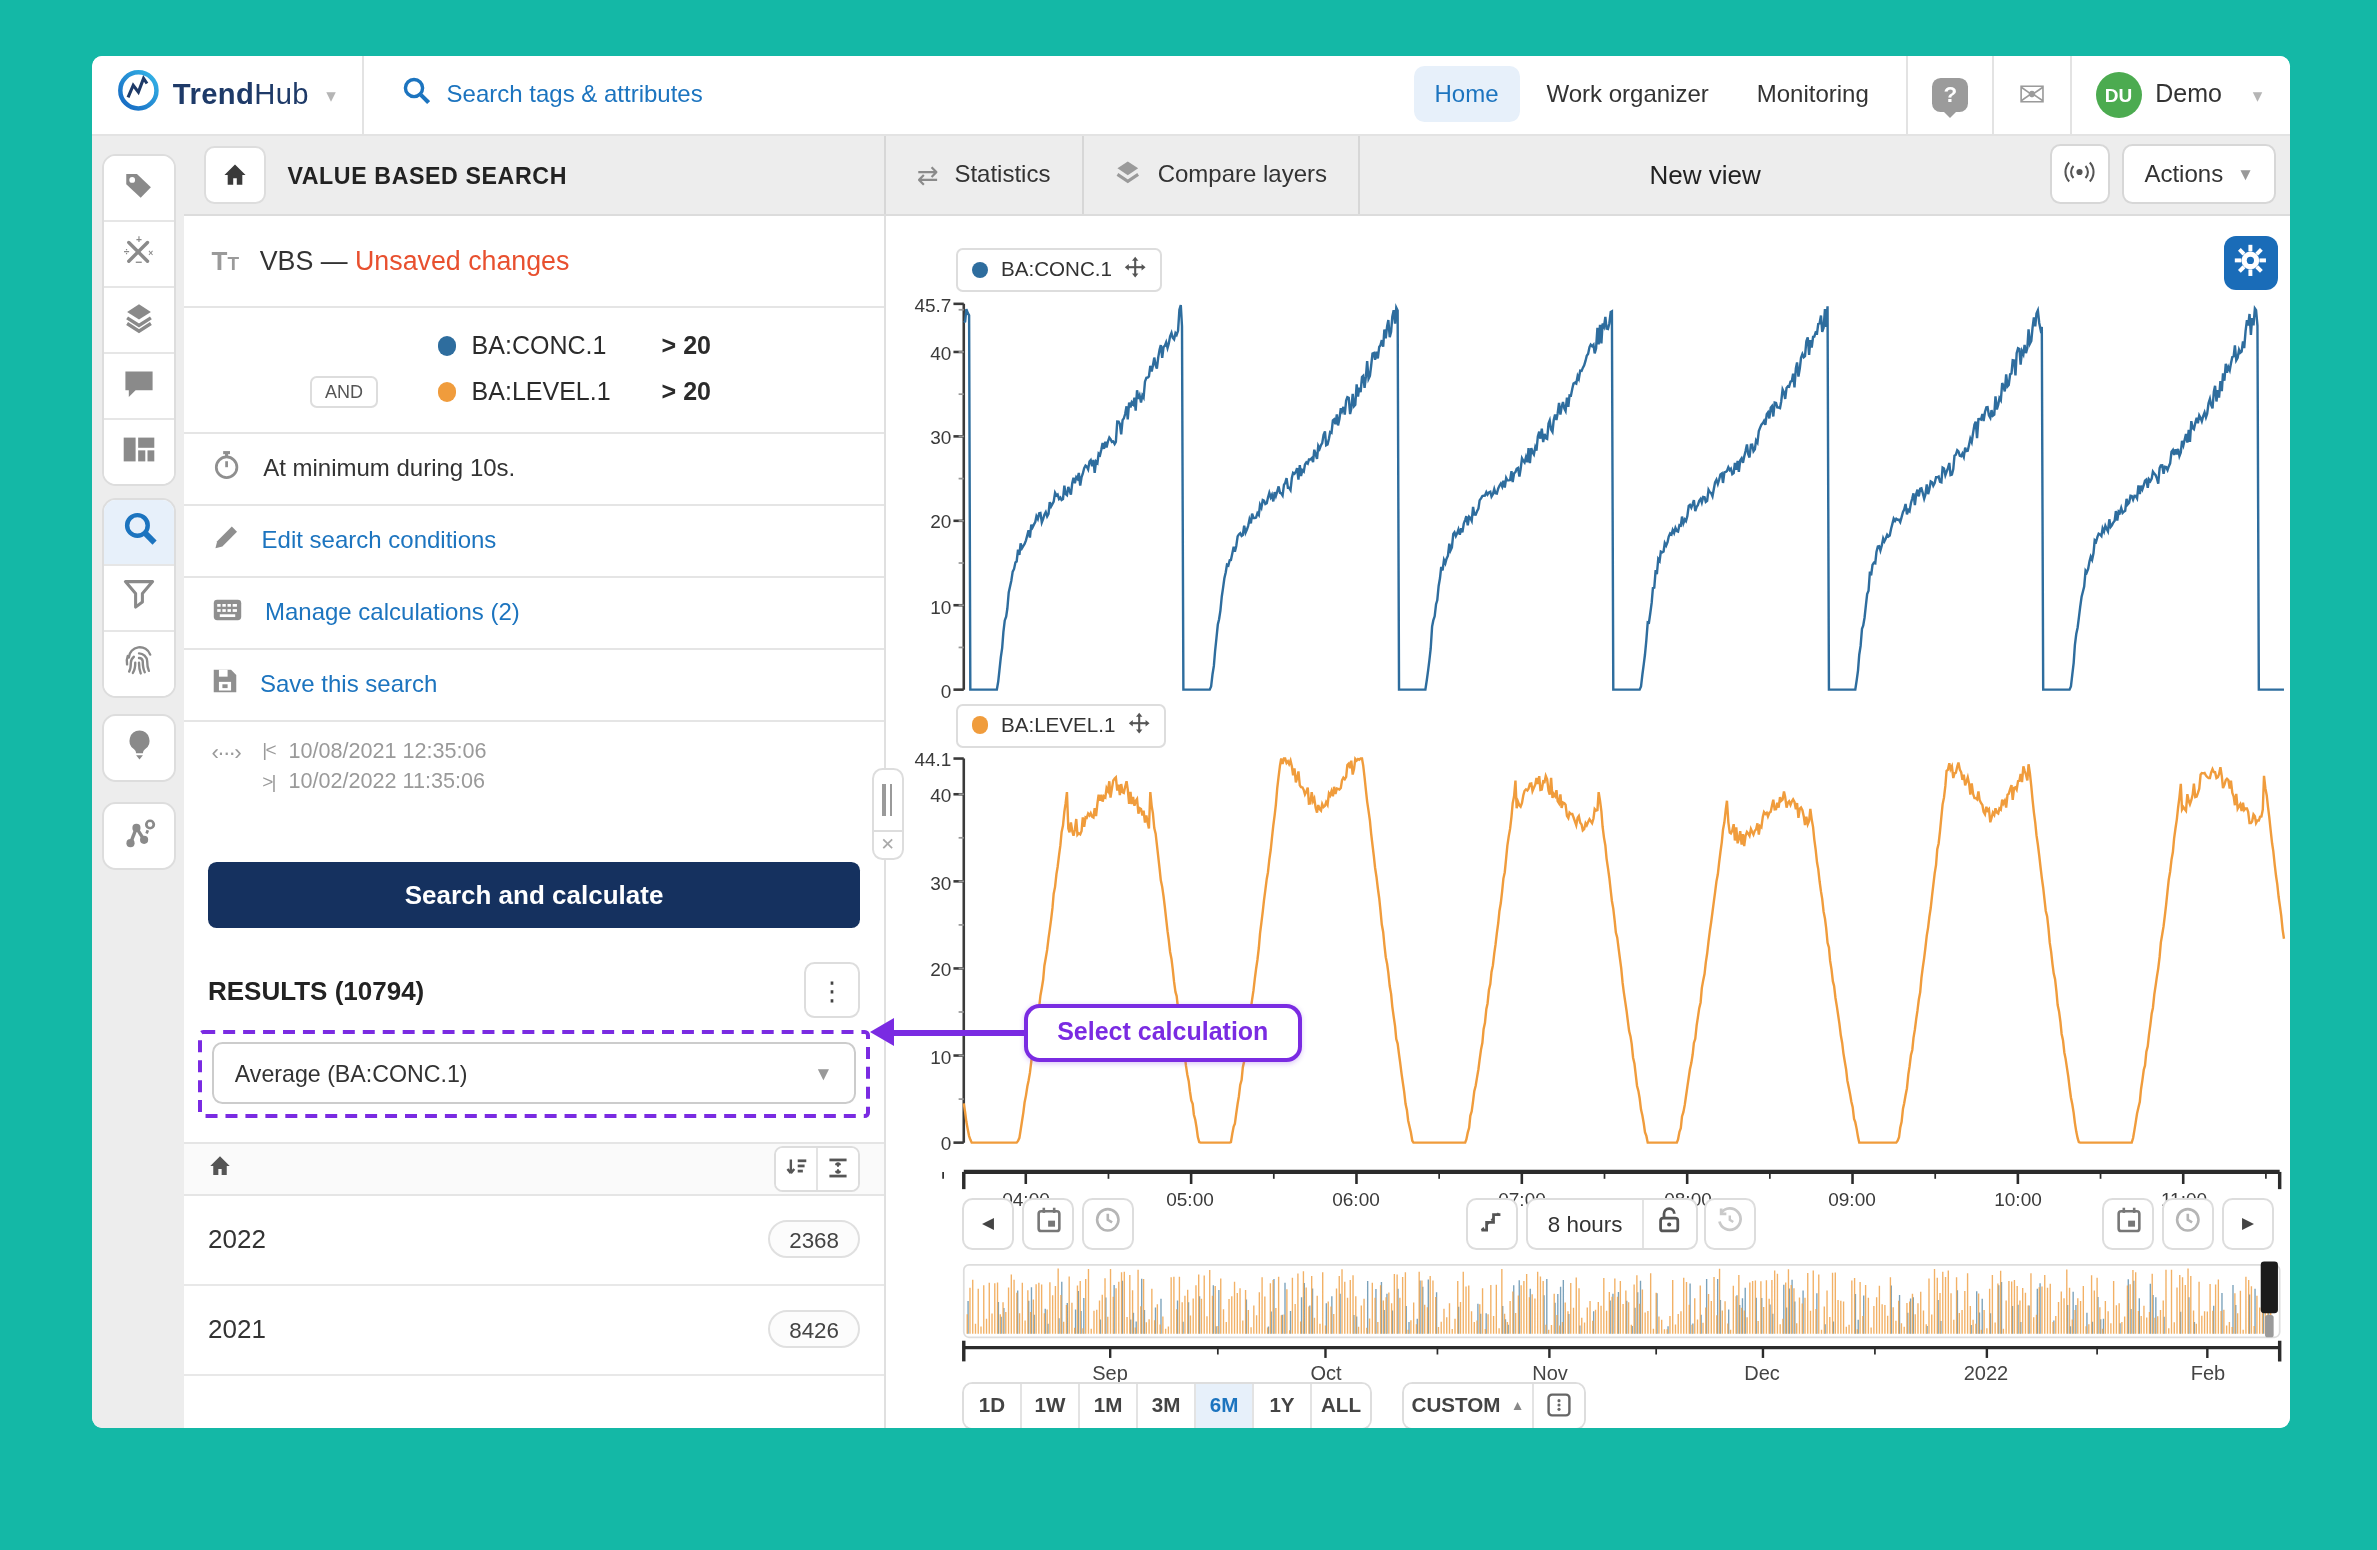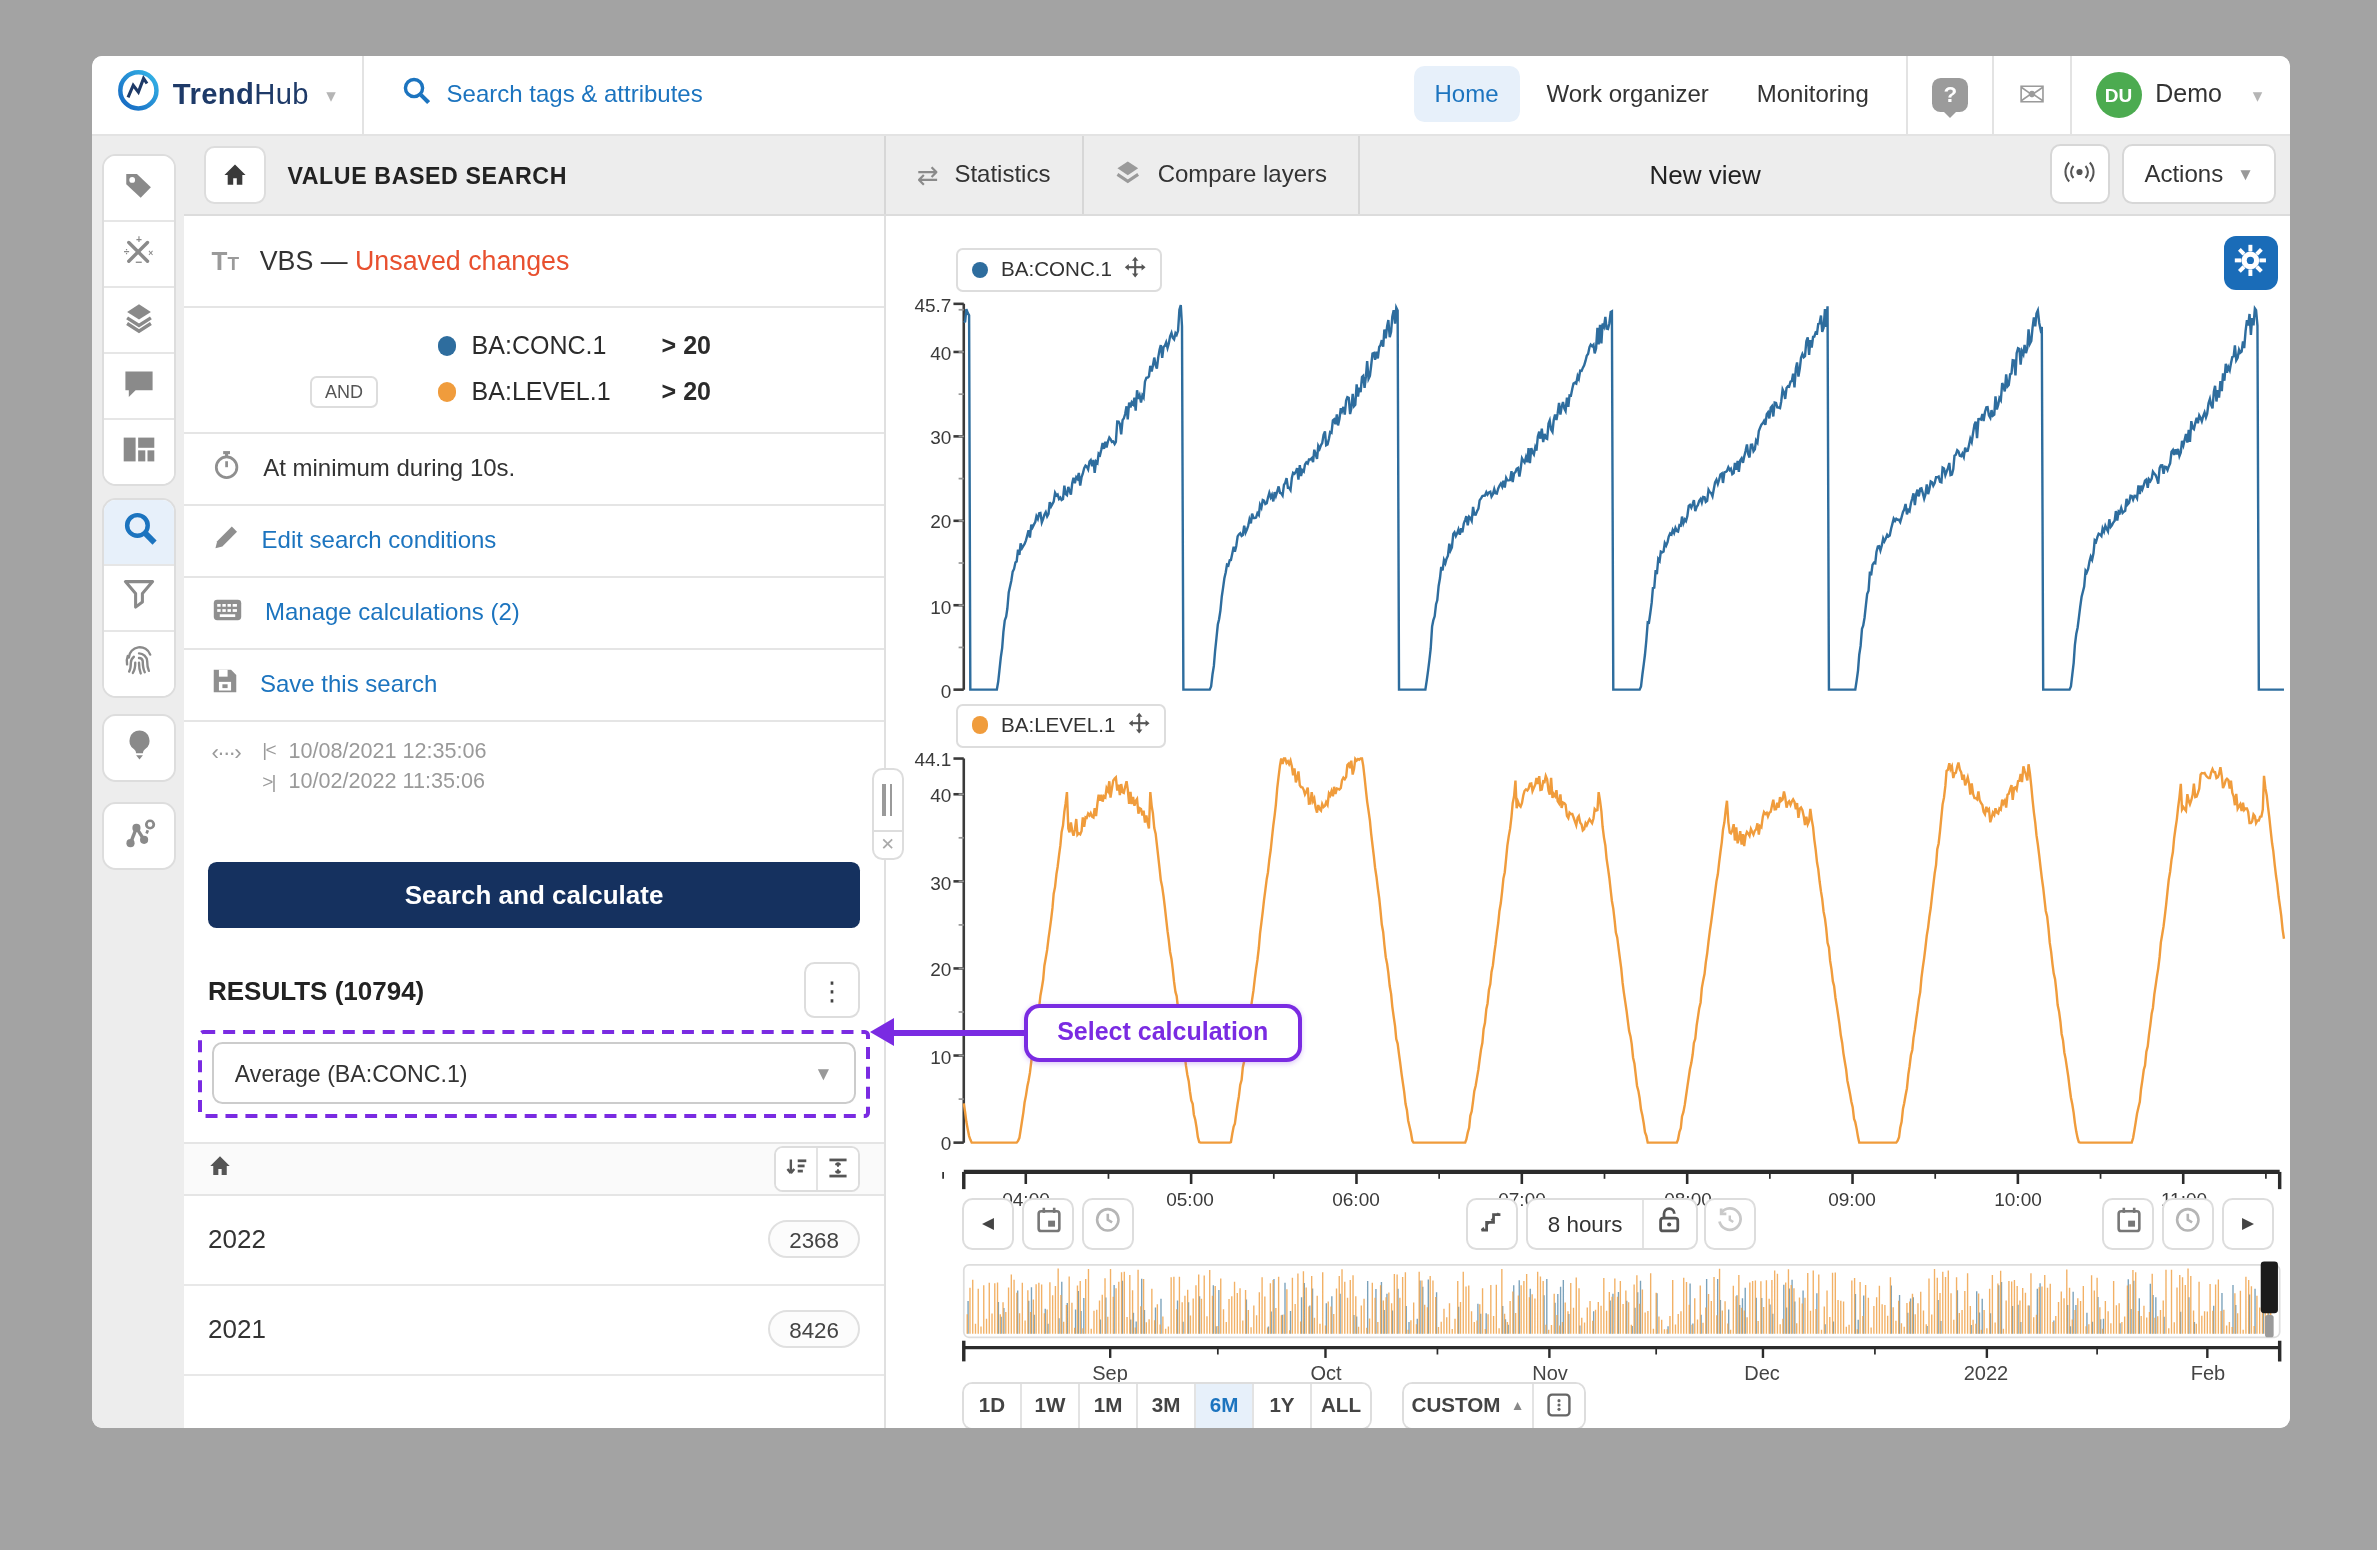--- a/index.html
+++ b/index.html
@@ -1,16 +1,16 @@
 <!DOCTYPE html>
 <html style="font-size:13.8px"><head>
 <meta charset="utf-8">
 <style>
   html,body{margin:0;padding:0;background:#000;}
-  .viewport{width:2377px;height:1551px;background:#a3a3a3;position:relative;overflow:hidden;
+  .viewport{width:2377px;height:1551px;background:#14b8a6;position:relative;overflow:hidden;
     font-family:"Liberation Sans","DejaVu Sans",sans-serif;}
   .stage{width:1189px;height:775px;transform:scale(2);transform-origin:0 0;position:relative;}
   .app{position:absolute;left:46px;top:27.6px;width:1099px;height:686px;background:#fff;border-radius:5.2px;overflow:hidden;}
 
   
   .topbar{height:39px;display:flex;align-items:center;border-bottom:0.9px solid #e3e3e3;background:#fff;}
   .logo-group{display:flex;align-items:center;padding-left:12px;width:123px;flex:none;}
   .brand{font-size:14.6px;color:#1e3a68;margin-left:6px;letter-spacing:0.2px;}
   .brand b{font-weight:bold;}
   .logo-caret{color:#b5b5b5;font-size:9.5px;margin-left:8.6px;}

